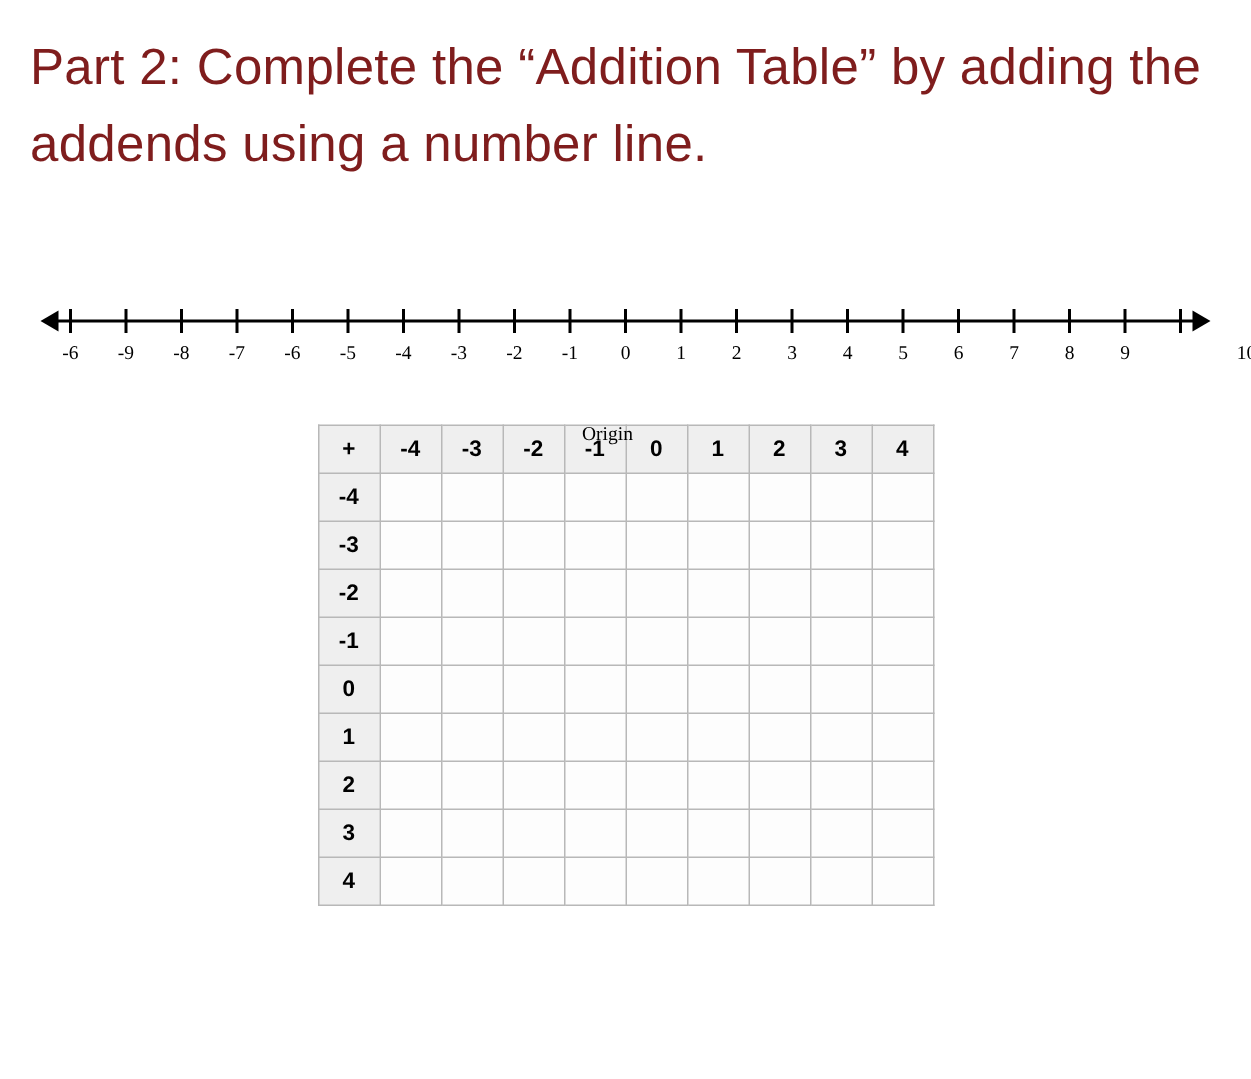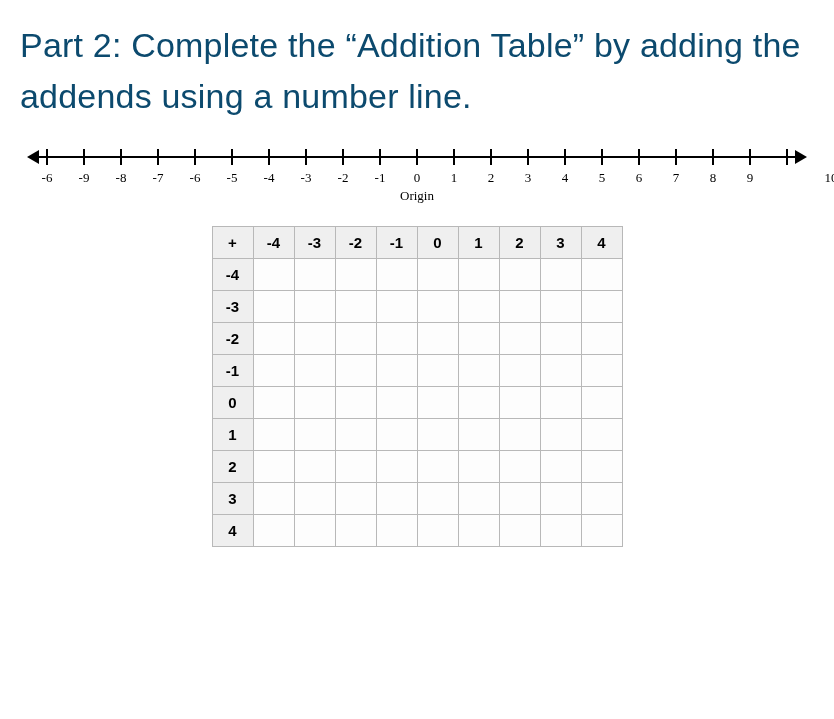--- a/index.html
+++ b/index.html
@@ -10,22 +10,22 @@
     body {
       font-family: Arial, Helvetica, sans-serif;
       background: #fff;
       width: 834px;
       height: 719px;
       padding: 20px 20px 0 20px;
     }
     .instruction {
       font-size: 34px;
       line-height: 1.5;
-      color: #0c4a6e;
-      margin-bottom: 26px;
+      color: #7f1d1d;
+      margin-bottom: 83px;
       letter-spacing: 0.2px;
     }
     .content-area {
       padding: 0 0 0 0;
     }
     .number-line {
       position: relative;
       width: 780px;
       height: 60px;
       margin: 0 auto 18px auto;
@@ -132,21 +132,21 @@
       <div class="nl-tick" style="left: 241px;"></div>
       <div class="nl-tick-label" style="left: 242px;">-4</div>
       <div class="nl-tick" style="left: 278px;"></div>
       <div class="nl-tick-label" style="left: 279px;">-3</div>
       <div class="nl-tick" style="left: 315px;"></div>
       <div class="nl-tick-label" style="left: 316px;">-2</div>
       <div class="nl-tick" style="left: 352px;"></div>
       <div class="nl-tick-label" style="left: 353px;">-1</div>
       <div class="nl-tick" style="left: 389px;"></div>
       <div class="nl-tick-label" style="left: 390px;">0</div>
-      <div class="origin-label" style="left: 390px;">Origin</div>
+      <div class="origin-label" style="left: 378px; margin-top: 36px;">Origin</div>
       <div class="nl-tick" style="left: 426px;"></div>
       <div class="nl-tick-label" style="left: 427px;">1</div>
       <div class="nl-tick" style="left: 463px;"></div>
       <div class="nl-tick-label" style="left: 464px;">2</div>
       <div class="nl-tick" style="left: 500px;"></div>
       <div class="nl-tick-label" style="left: 501px;">3</div>
       <div class="nl-tick" style="left: 537px;"></div>
       <div class="nl-tick-label" style="left: 538px;">4</div>
       <div class="nl-tick" style="left: 574px;"></div>
       <div class="nl-tick-label" style="left: 575px;">5</div>

